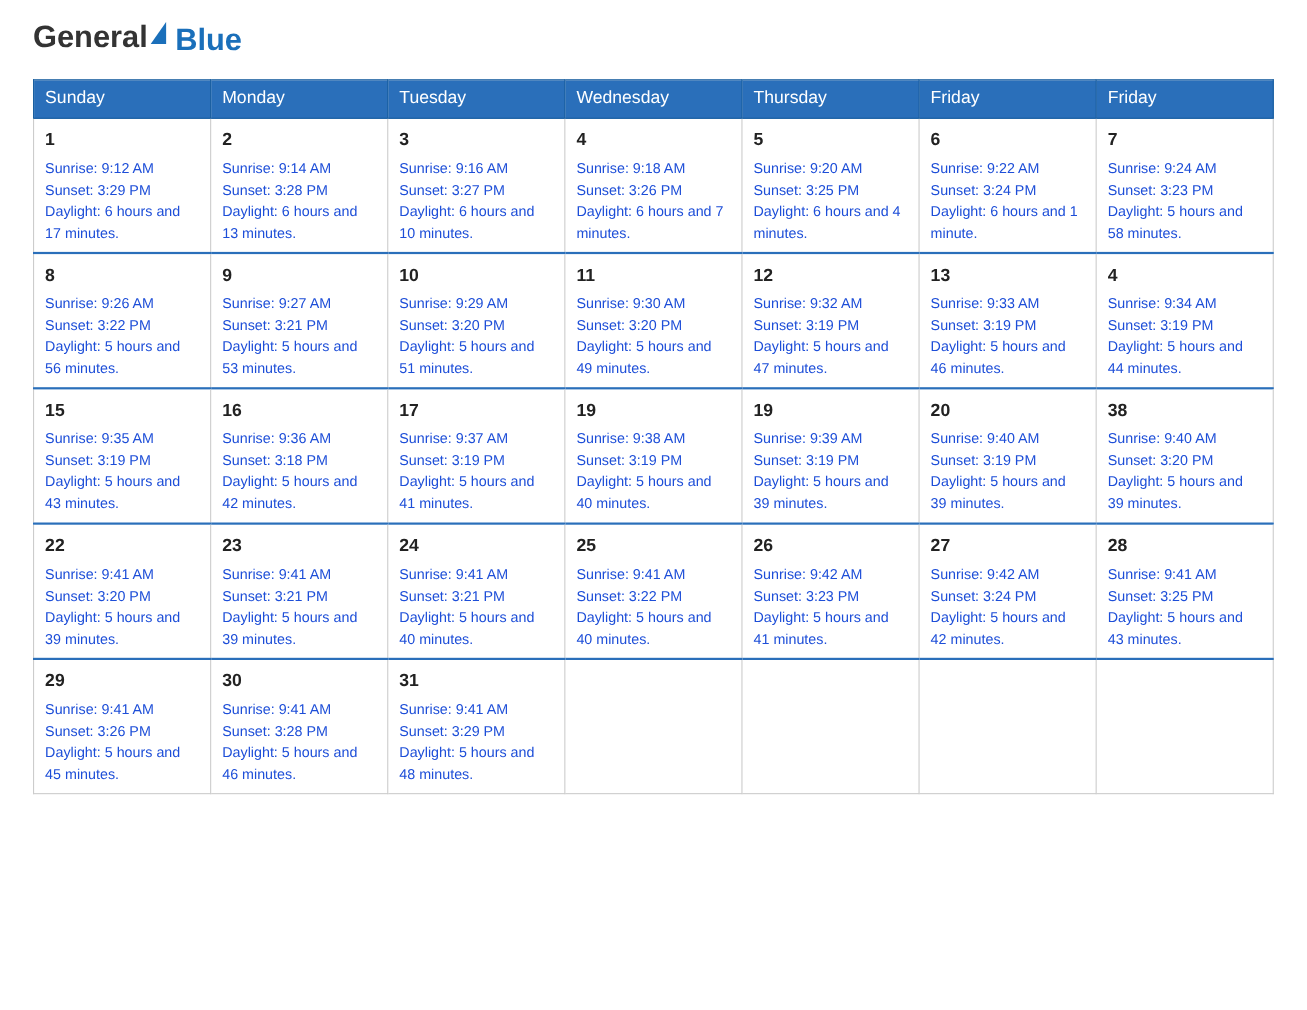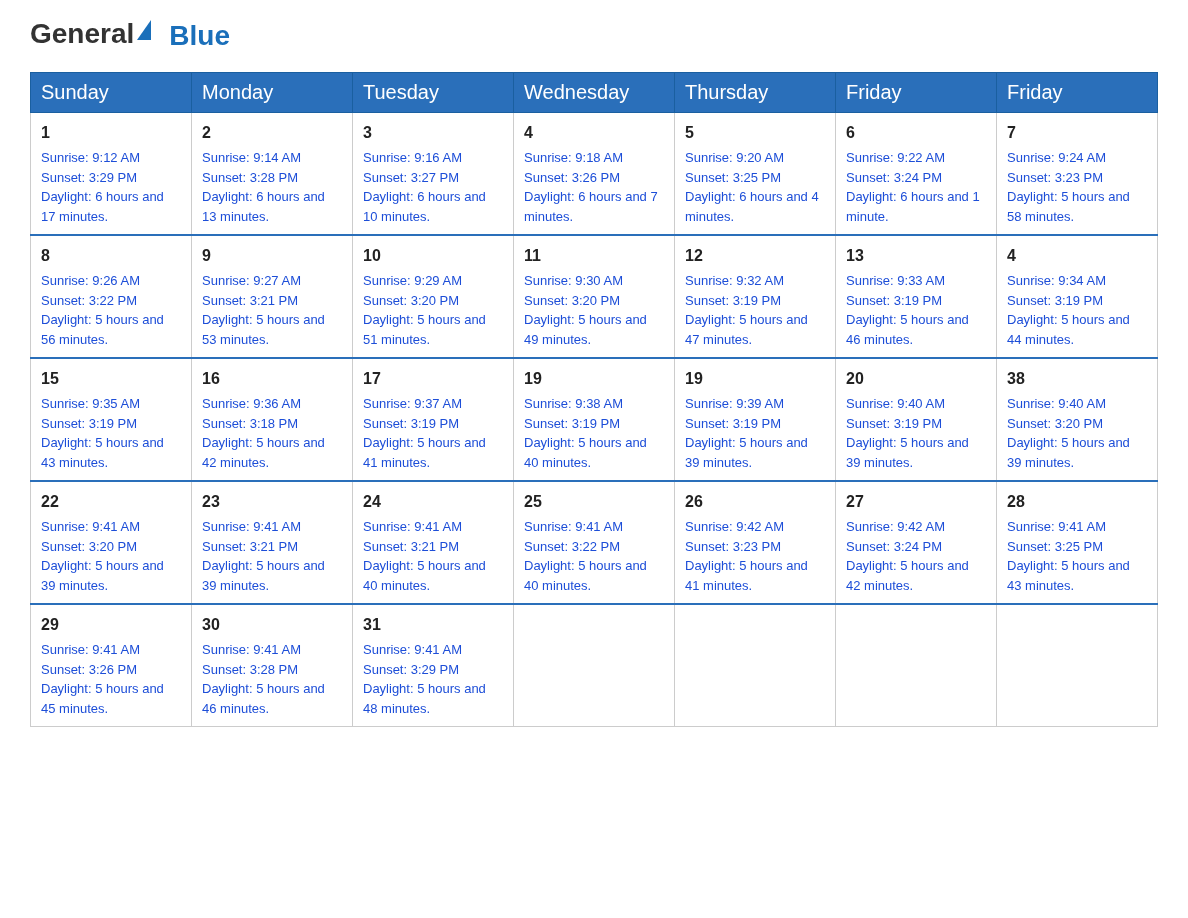--- a/index.html
+++ b/index.html
@@ -40,21 +40,21 @@
       align-items: flex-start;
     }
     .logo-line1 {
       display: flex;
       align-items: center;
     }
     .logo-line2 {
       color: #1a6fba;
       font-size: 28px;
       font-weight: bold;
-      margin-left: 18px;
+      margin-left: 8px;
     }
     .title-block {
       text-align: right;
     }
     .month-title {
       font-size: 52px;
       font-weight: bold;
       color: #222;
       line-height: 1.1;
     }
@@ -64,21 +64,21 @@
       margin-top: 4px;
     }
     .calendar-table {
       width: 100%;
       border-collapse: collapse;
       border: 1px solid #999;
     }
     .calendar-table th {
       background-color: #2a6fba;
       color: #fff;
-      font-size: 20px;
+      font-size: 16px;
       font-weight: normal;
       padding: 8px 10px;
       text-align: left;
       border: 1px solid #1a5fa0;
     }
     .calendar-table td {
       vertical-align: top;
       padding: 8px 10px;
       border: 1px solid #ccc;
       width: 14.28%;

